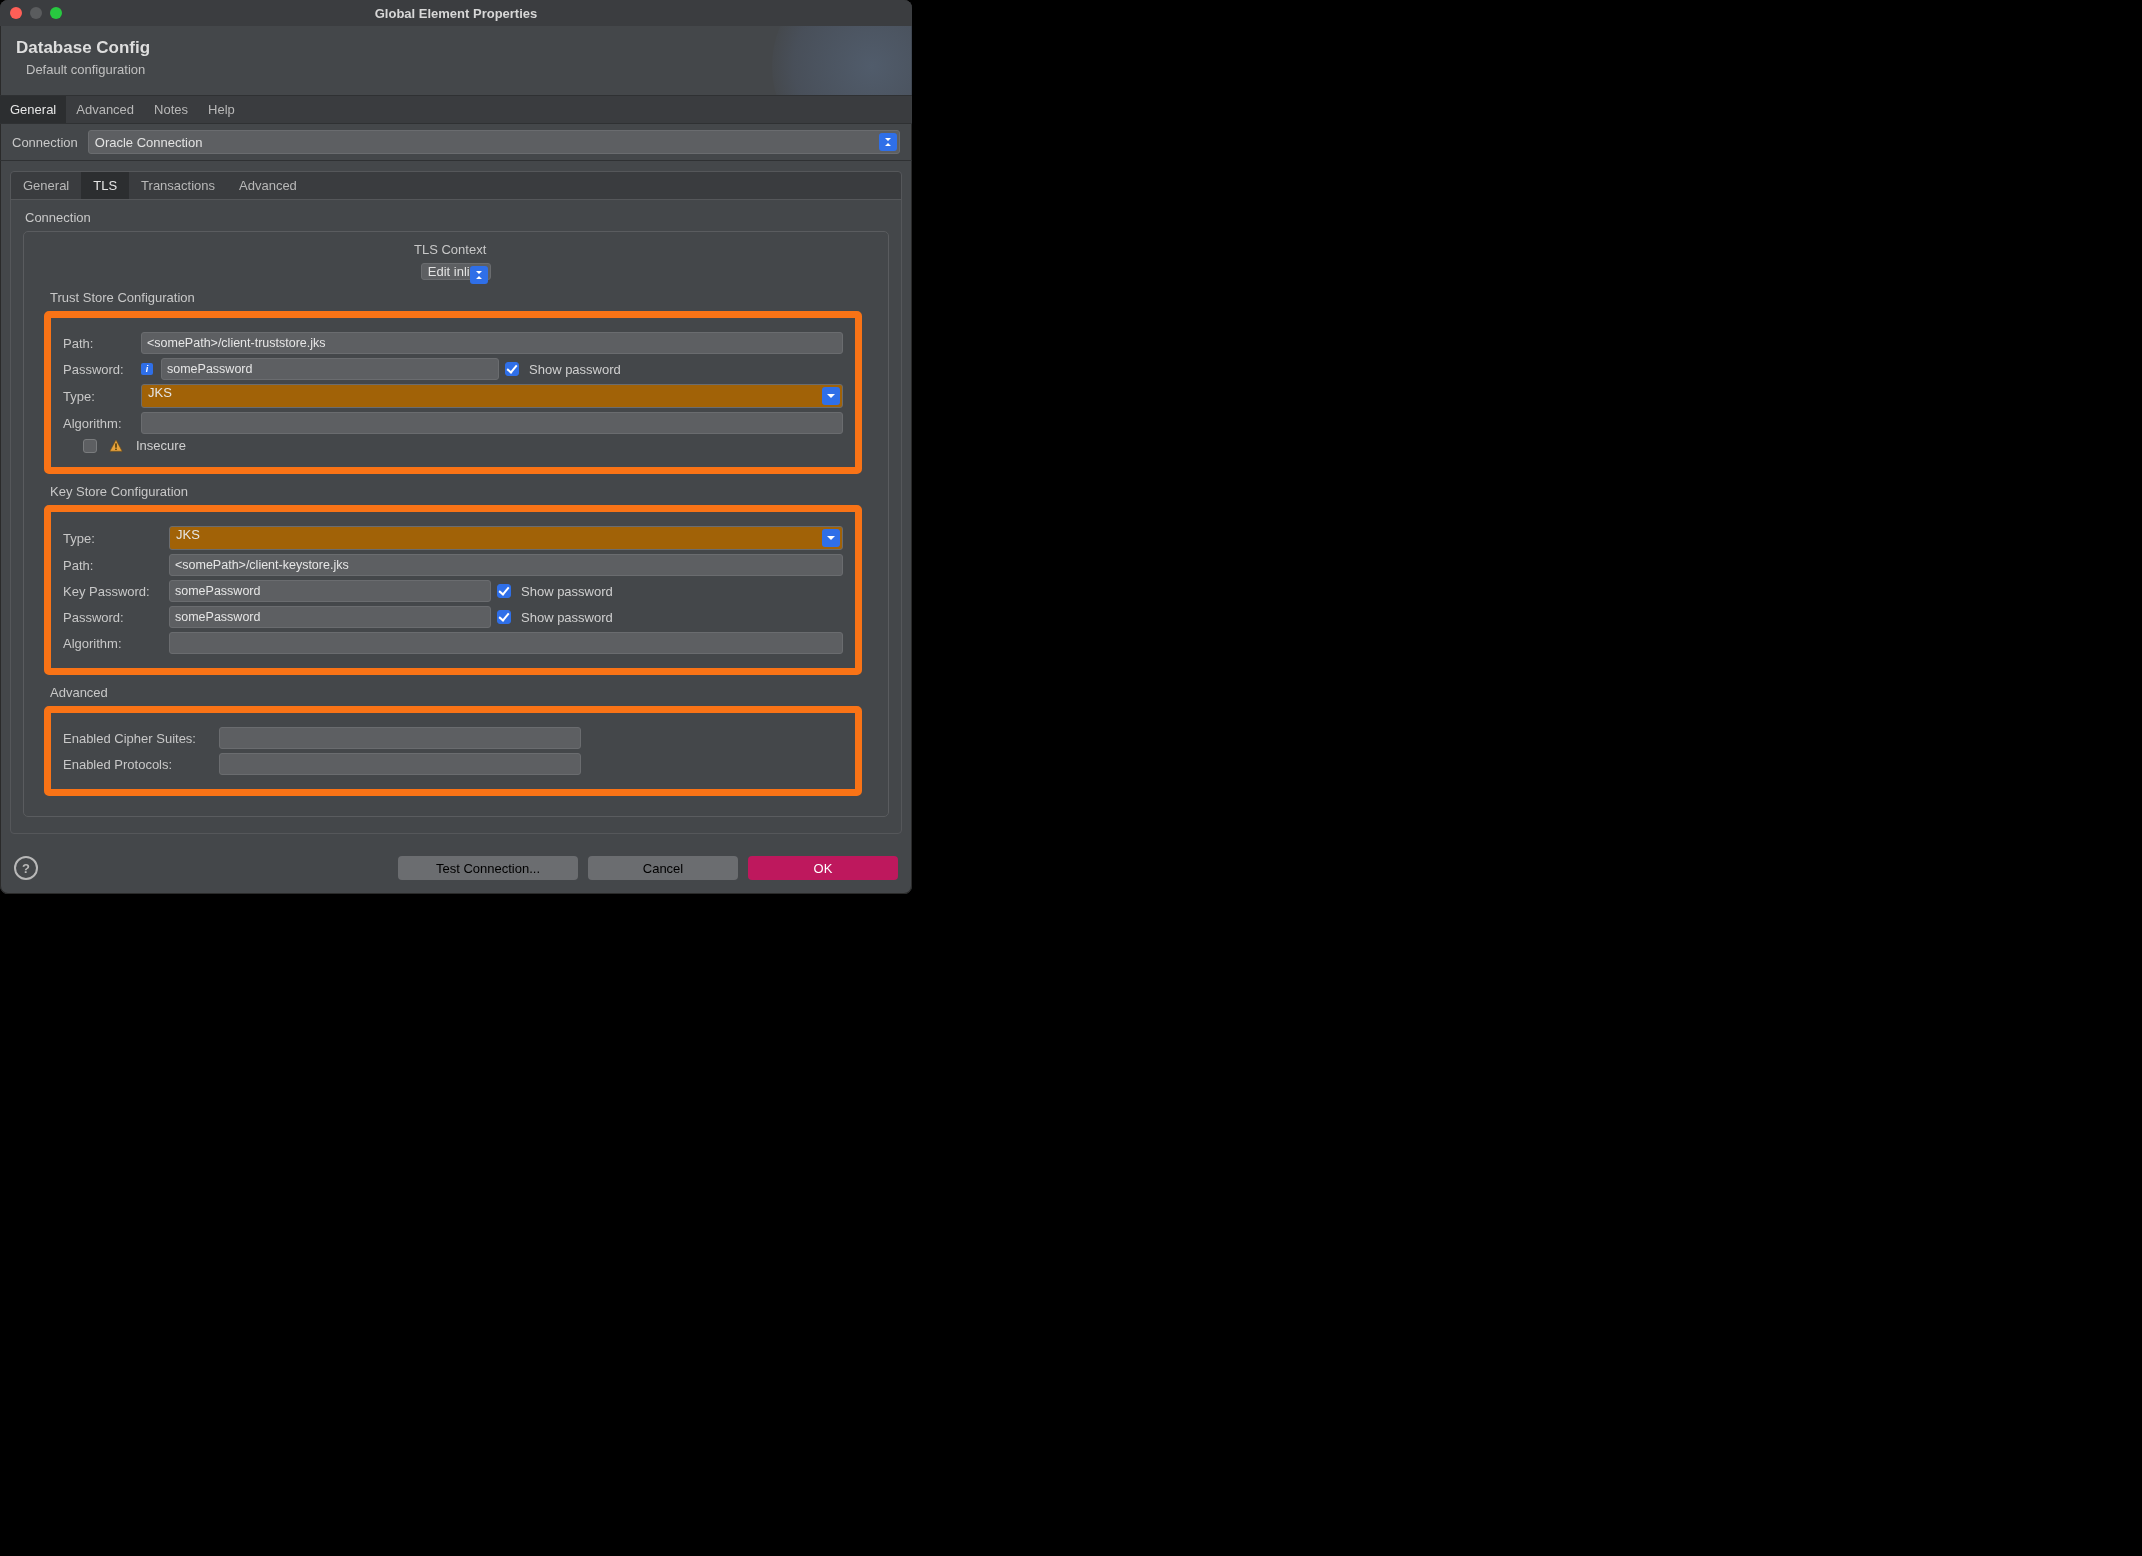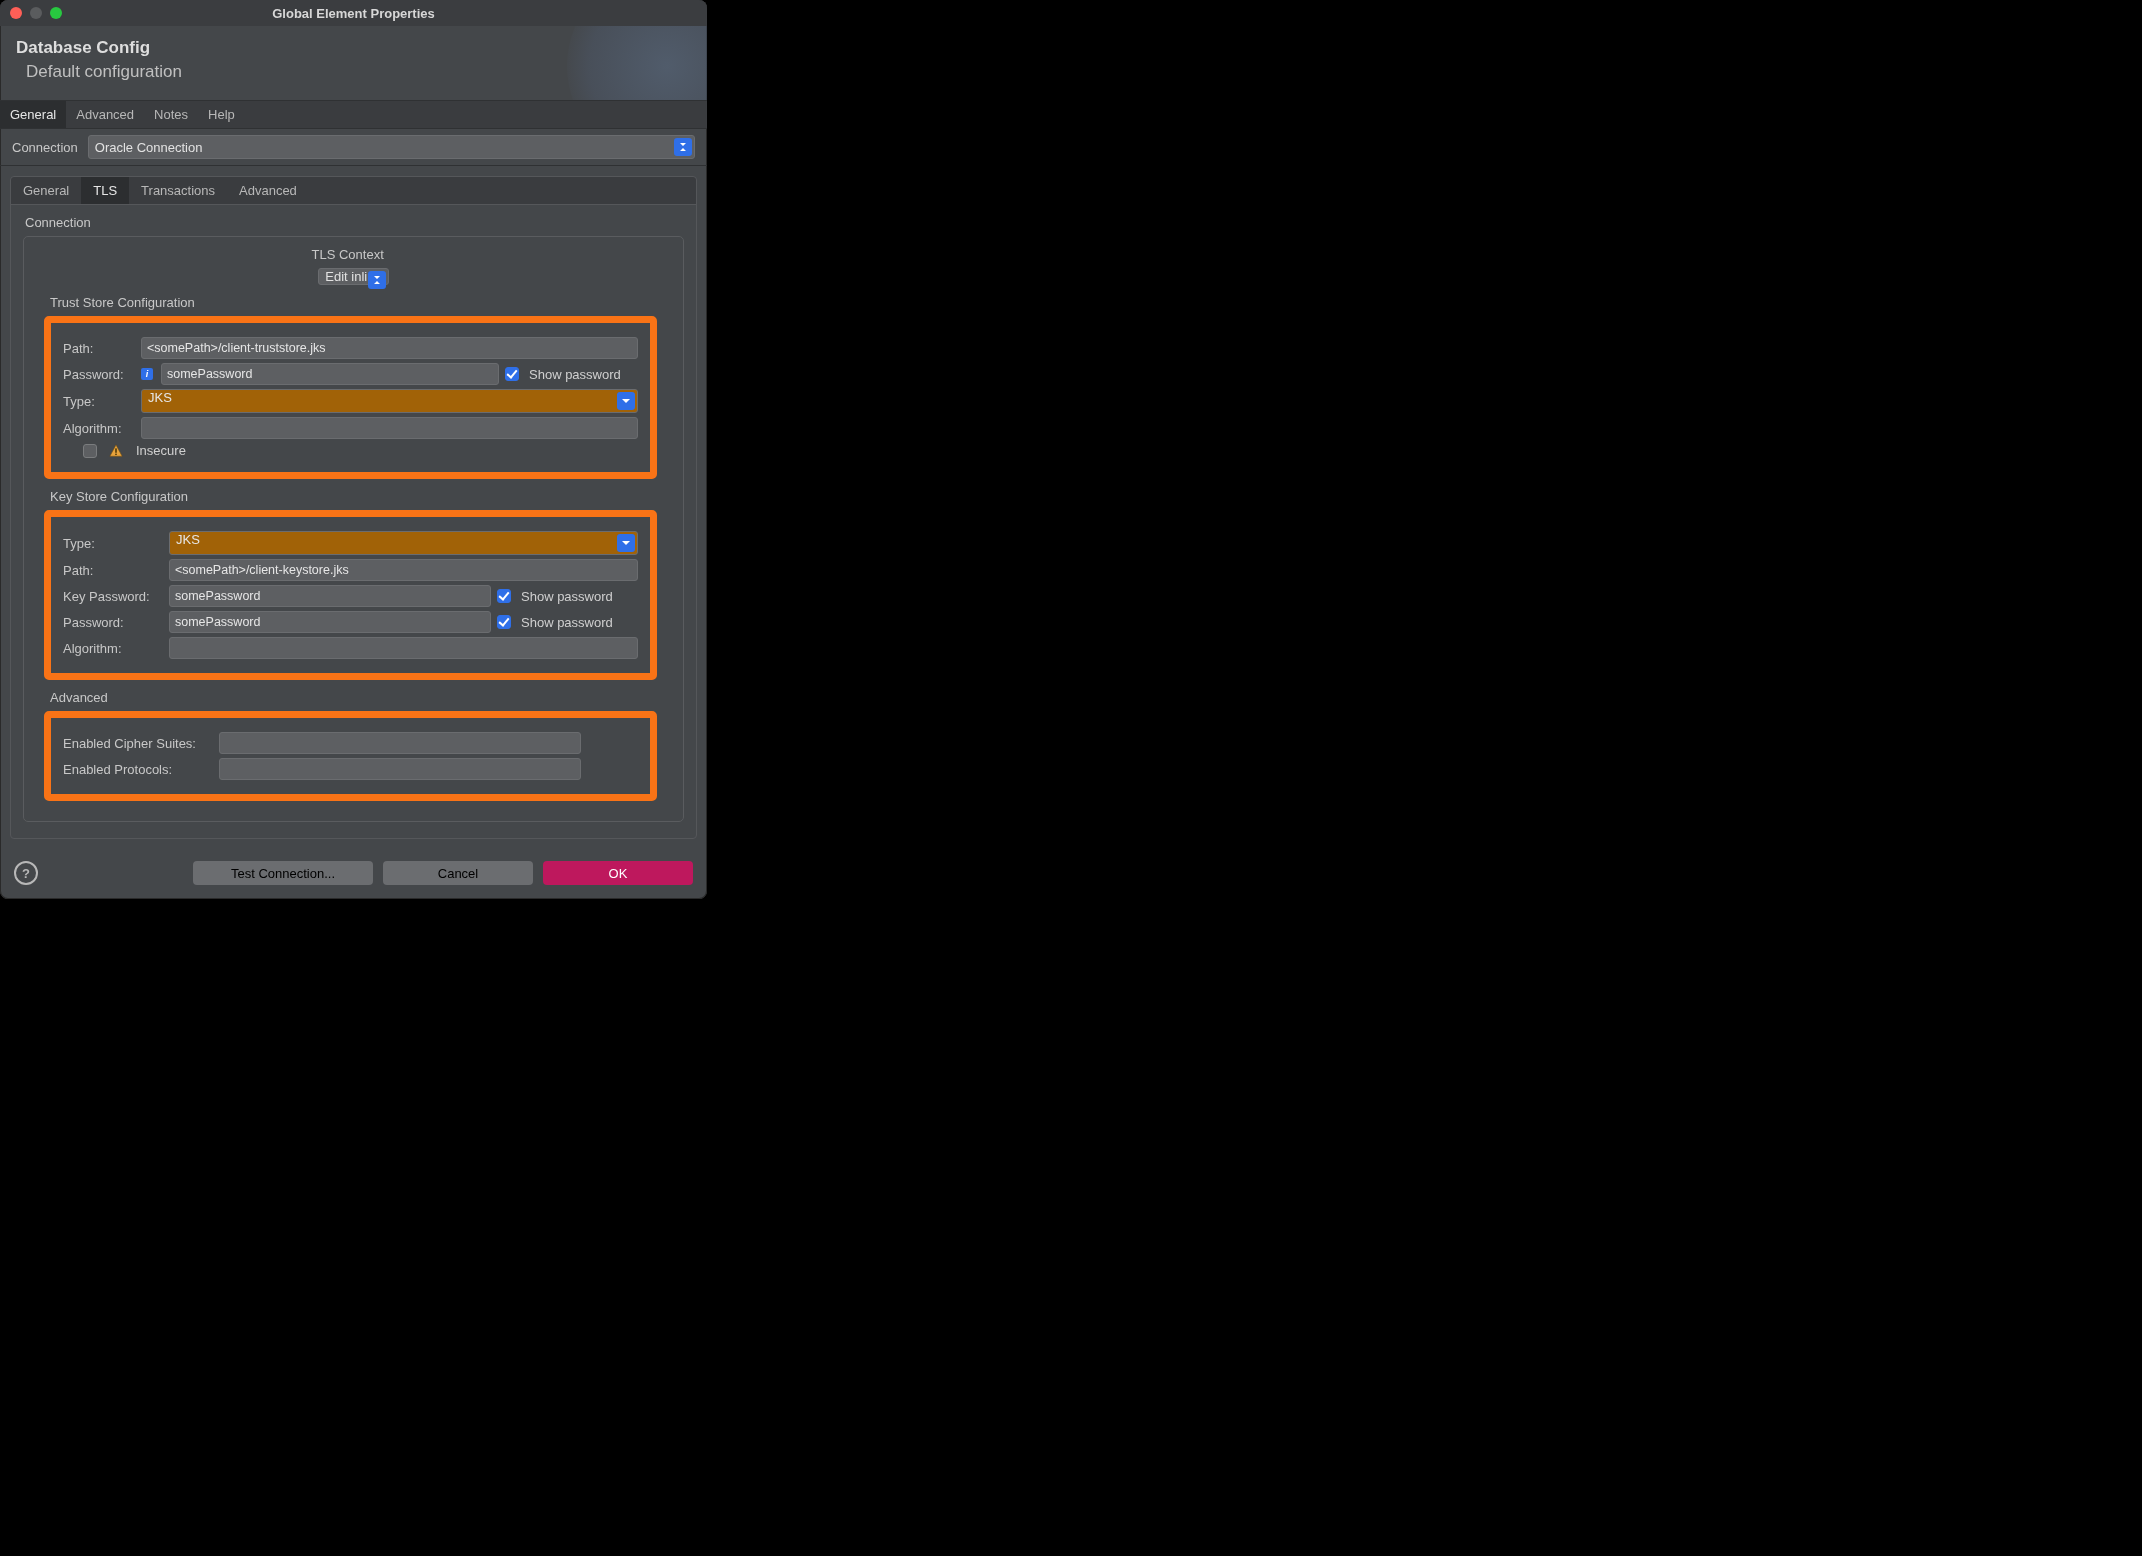--- a/index.html
+++ b/index.html
@@ -7,21 +7,21 @@
     padding: 0;
     background: #000;
     font-family: -apple-system, "Helvetica Neue", Arial, sans-serif;
     font-size: 13px;
     color: #c8c8c8;
     width: 2142px;
     height: 1556px;
   }
   .window {
     position: relative;
-    width: 707px;
+    width: 912px;
     background: #44474a;
     border-radius: 8px;
     overflow: hidden;
     box-shadow: 0 0 0 1px #2a2a2a inset;
   }
   
   .titlebar {
     height: 26px;
     background: #3b3d40;
     display: flex;
@@ -68,21 +68,21 @@
   }
   .header h1 {
     margin: 4px 0 4px 0;
     font-size: 17px;
     font-weight: 700;
     color: #dedede;
   }
   .header .sub {
     margin-left: 10px;
     color: #c0c0c0;
-    font-size: 17px;
+    font-size: 13px;
   }
   
   .top-tabs {
     display: flex;
     background: #3a3c3f;
     border-bottom: 1px solid #2f3133;
   }
   .top-tabs .tab {
     padding: 6px 10px;
     color: #b8b8b8;

